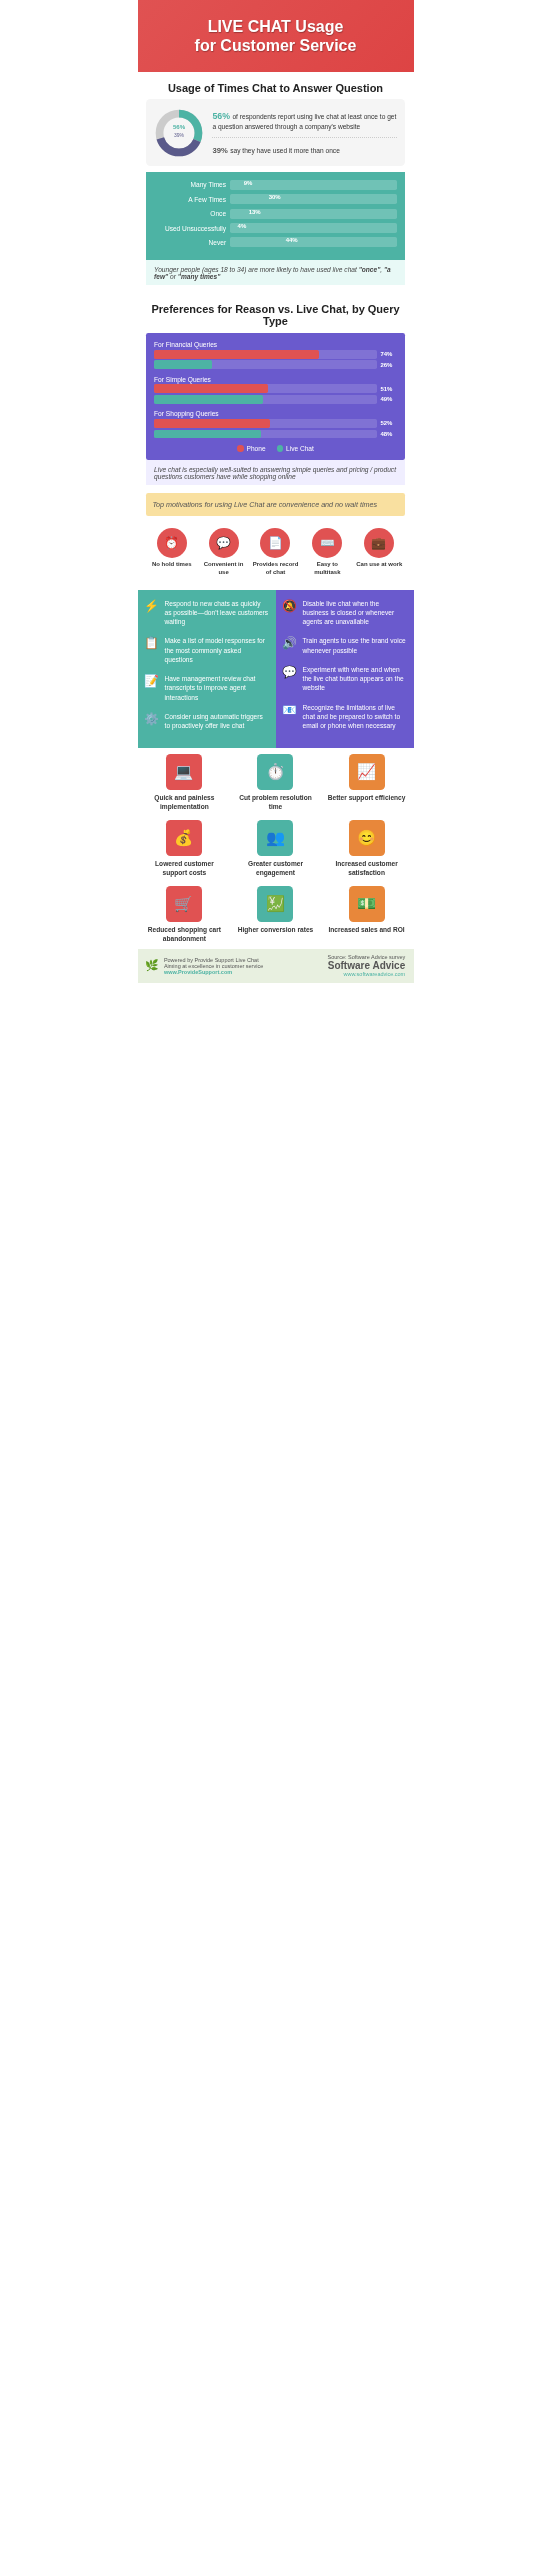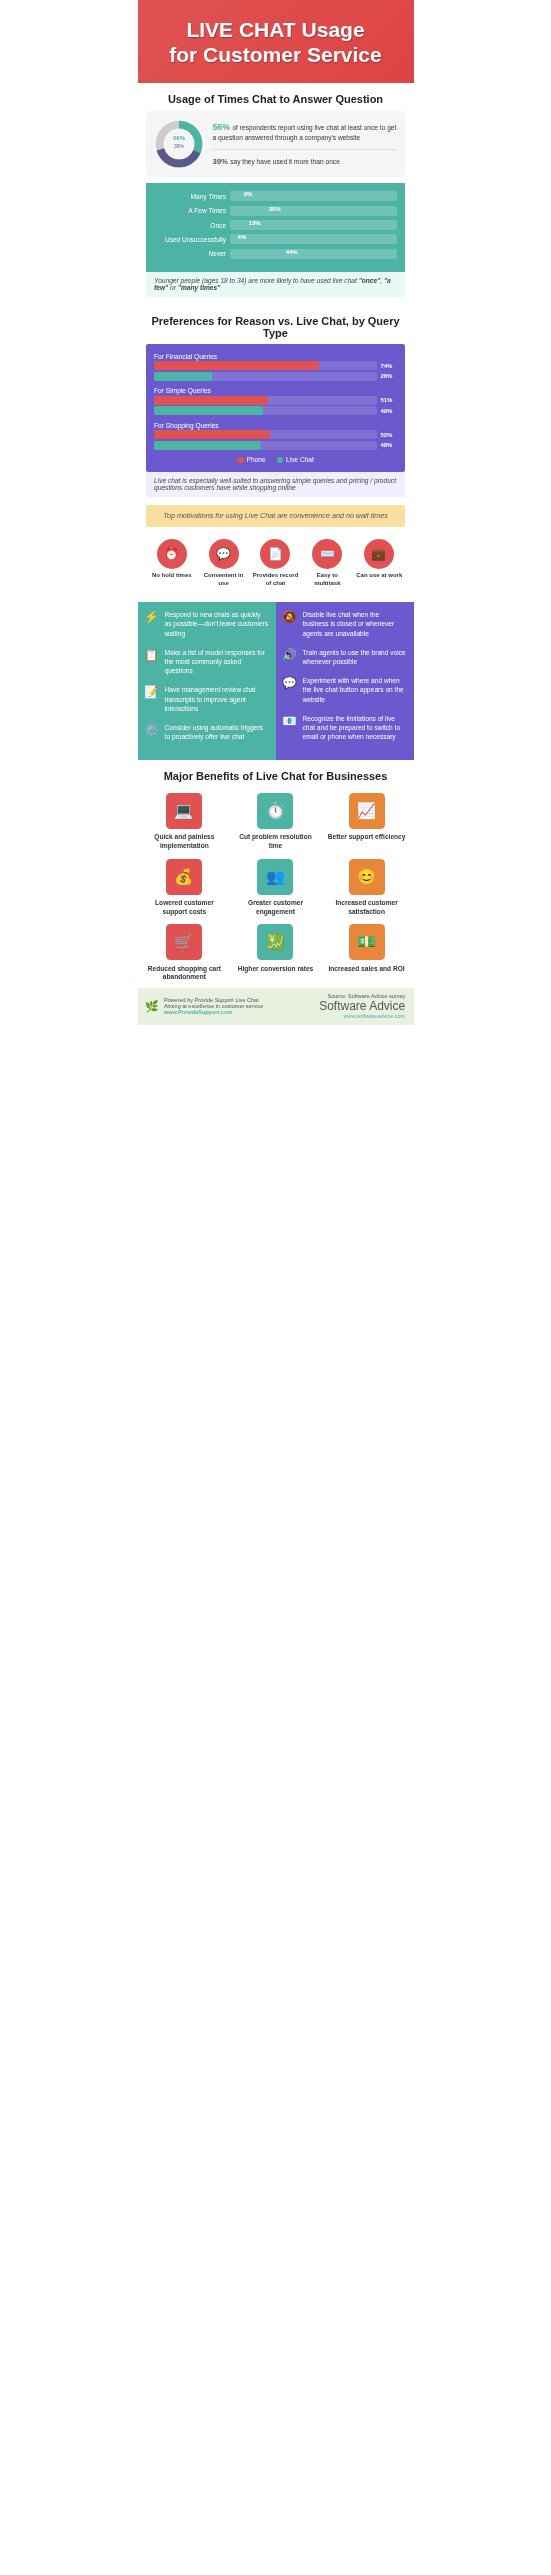--- a/index.html
+++ b/index.html
@@ -17,21 +17,21 @@
       text-align: center;
       padding: 16.5px 11px;
     }
     .header h1 {
       font-size: 15.4px;
       font-weight: 900;
       line-height: 1.2;
       text-shadow: 0.6px 0.6px 1.1px rgba(0,0,0,0.3);
     }
     .header h1 span {
-      font-size: 21px;
+      font-size: 16px;
     }
 
     
     .section-title {
       text-align: center;
       font-size: 11px;
       font-weight: 700;
       padding: 10px 11px 5.5px;
       color: #222;
       background: #fff;
@@ -84,21 +84,21 @@
     .bar-phone { background: #e05252; }
     .bar-livechat { background: #4db3a4; }
     .bar-pct { color: white; font-size: 6px; font-weight: bold; min-width: 16.5px; }
     .pref-legend { display: flex; gap: 11px; justify-content: center; margin-top: 5.5px; }
     .legend-item { display: flex; align-items: center; gap: 2.8px; color: white; font-size: 6.6px; }
     .legend-dot { width: 6.6px; height: 6.6px; border-radius: 50%; }
     .pref-note { background: #f0eeff; padding: 5.5px 8.3px; font-size: 6.6px; color: #444; font-style: italic; }
 
     
     .reason-section { background: #fff; padding: 0 8.3px 8.3px; }
-    .reason-box { background: #f9e0a0; border-radius: 2.2px; padding: 6.6px; text-align: center; font-size: 7.2px; font-style: italic; color: #555; margin-bottom: 6.6px; }
+    .reason-box { background: #f9e0a0; border-radius: 2.2px; padding: 6.6px; text-align: left; font-size: 7.2px; font-style: italic; color: #555; margin-bottom: 6.6px; }
     .reason-icons { display: flex; justify-content: space-around; padding: 5.5px 0; }
     .reason-item { text-align: center; width: 18%; }
     .reason-icon-circle { width: 30px; height: 30px; border-radius: 50%; background: #e05252; display: flex; align-items: center; justify-content: center; margin: 0 auto 3.3px; font-size: 12px; }
     .reason-item-label { font-size: 6px; color: #333; font-weight: bold; text-align: center; line-height: 1.3; }
     .best-grid { display: grid; grid-template-columns: 1fr 1fr; gap: 0; }
     .best-col-left { background: #4db3a4; padding: 8.3px 6.6px; }
     .best-col-right { background: #6a5acd; padding: 8.3px 6.6px; }
     .best-item { display: flex; align-items: flex-start; gap: 5.5px; margin-bottom: 10px; }
     .best-icon { font-size: 12px; flex-shrink: 0; color: white; }
     .best-text { font-size: 6.6px; color: white; line-height: 1.4; }
@@ -357,21 +357,20 @@
   </div>
         <div class="best-item">
     <div class="best-icon">📧</div>
     <div class="best-text">Recognize the limitations of live chat and be prepared to switch to email or phone when necessary</div>
   </div>
       </div>
   </div>
 </div>
 
 <div>
-  <div class="section-title">Major Benefits of Live Chat for Businesses</div>
   <div class="benefits-grid" id="benefits-grid">
       <div class="benefit-item">
     <div class="benefit-icon red">💻</div>
     <div class="benefit-label">Quick and painless implementation</div>
   </div>
       <div class="benefit-item">
     <div class="benefit-icon teal">⏱️</div>
     <div class="benefit-label">Cut problem resolution time</div>
   </div>
       <div class="benefit-item">
@@ -409,17 +408,17 @@
   <div class="footer-left">
     <div class="footer-logo">🌿</div>
     <div>
       <div>Powered by Provide Support Live Chat</div>
       <div>Aiming at excellence in customer service</div>
       <div style="color:#4db3a4; font-weight:bold;">www.ProvideSupport.com</div>
     </div>
   </div>
   <div class="footer-right">
     <div>Source: Software Advice survey</div>
-    <div style="font-weight:normal; font-size:12px;">Software Advice</div>
+    <div style="font-weight:bold; font-size:10px;">Software Advice</div>
     <div style="color:#4db3a4;">www.softwareadvice.com</div>
   </div>
 </div>
 
 
 </body></html>

